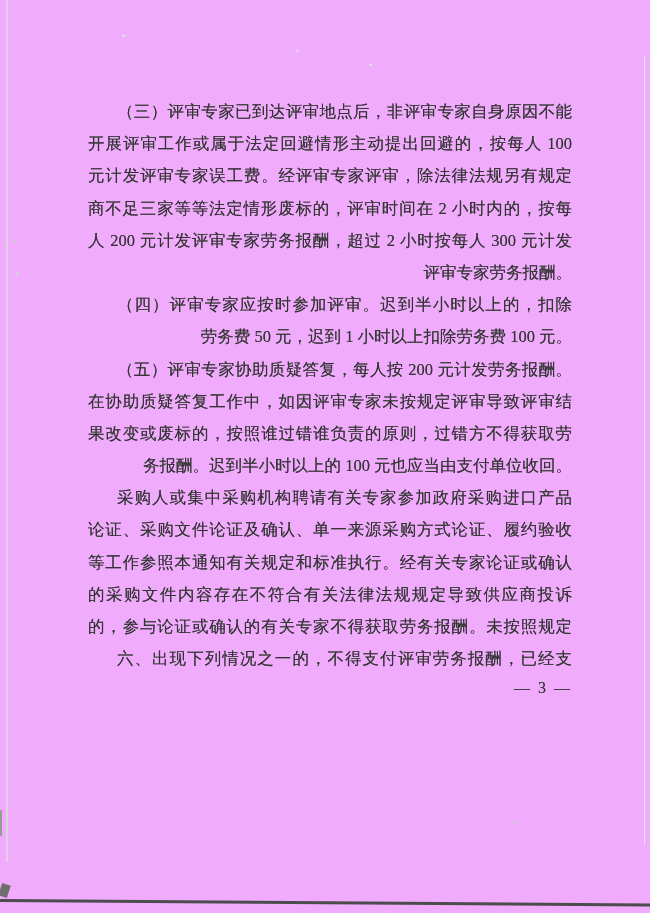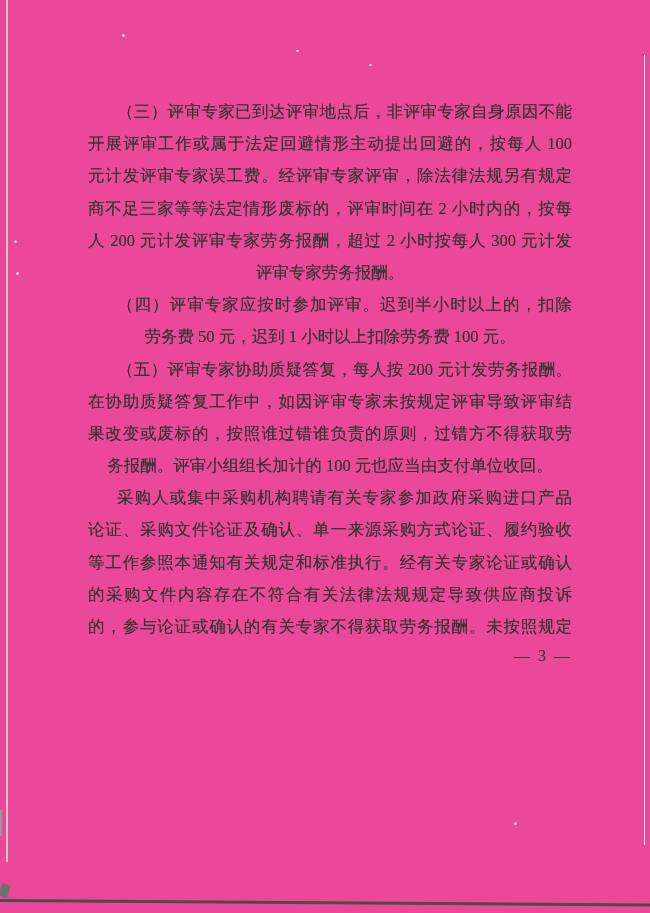--- a/index.html
+++ b/index.html
@@ -10,36 +10,36 @@
     width: 650px;
     height: 913px;
     position: relative;
     background: #fdfdfc;
     overflow: hidden;
     font-family: "Liberation Serif", "DejaVu Serif", serif;
   }
   .page {
     position: absolute;
     inset: 0;
-    background: #ec4899;
+    background: #f0abfc;
   }
   .textblock {
     position: absolute;
     left: 88px;
     top: 96px;
     width: 484px;
     color: #343434;
     text-shadow: 0 0 0.6px rgba(70,70,70,0.75);
   }
   .line {
     height: 32.2px;
     line-height: 32.2px;
     font-size: 16.5px;
     white-space: nowrap;
-    text-align: center;
+    text-align: right;
   }
   .line.justify {
     white-space: normal;
     overflow: hidden;
     text-align: justify;
     text-align-last: justify;
     text-justify: inter-character;
   }
   .line.indent {
     text-indent: 29px;
@@ -118,26 +118,27 @@
     <div class="line justify">开展评审工作或属于法定回避情形主动提出回避的，按每人 100</div>
     <div class="line justify">元计发评审专家误工费。经评审专家评审，除法律法规另有规定</div>
     <div class="line justify">商不足三家等等法定情形废标的，评审时间在 2 小时内的，按每</div>
     <div class="line justify">人 200 元计发评审专家劳务报酬，超过 2 小时按每人 300 元计发</div>
     <div class="line">评审专家劳务报酬。</div>
     <div class="line indent justify">（四）评审专家应按时参加评审。迟到半小时以上的，扣除</div>
     <div class="line">劳务费 50 元，迟到 1 小时以上扣除劳务费 100 元。</div>
     <div class="line indent justify">（五）评审专家协助质疑答复，每人按 200 元计发劳务报酬。</div>
     <div class="line justify">在协助质疑答复工作中，如因评审专家未按规定评审导致评审结</div>
     <div class="line justify">果改变或废标的，按照谁过错谁负责的原则，过错方不得获取劳</div>
-    <div class="line">务报酬。评审小组组长加计的 100 元也应当由支付单位收回。</div>
+    <div class="line">务报酬。迟到半小时以上的 100 元也应当由支付单位收回。</div>
     <div class="line indent justify">采购人或集中采购机构聘请有关专家参加政府采购进口产品</div>
     <div class="line justify">论证、采购文件论证及确认、单一来源采购方式论证、履约验收</div>
     <div class="line justify">等工作参照本通知有关规定和标准执行。经有关专家论证或确认</div>
     <div class="line justify">的采购文件内容存在不符合有关法律法规规定导致供应商投诉</div>
     <div class="line justify">的，参与论证或确认的有关专家不得获取劳务报酬。未按照规定</div>
+    <div class="line indent justify">六、出现下列情况之一的，不得支付评审劳务报酬，已经支</div>
     <div class="page-number">— 3 —</div>
   </div>
 
   <div class="edge-left"></div>
   <div class="edge-left-dark"></div>
   <div class="edge-right"></div>
   <div class="edge-bottom"></div>
   <div class="edge-bottom-corner"></div>
   <div class="speck s1"></div>
   <div class="speck s2"></div>

